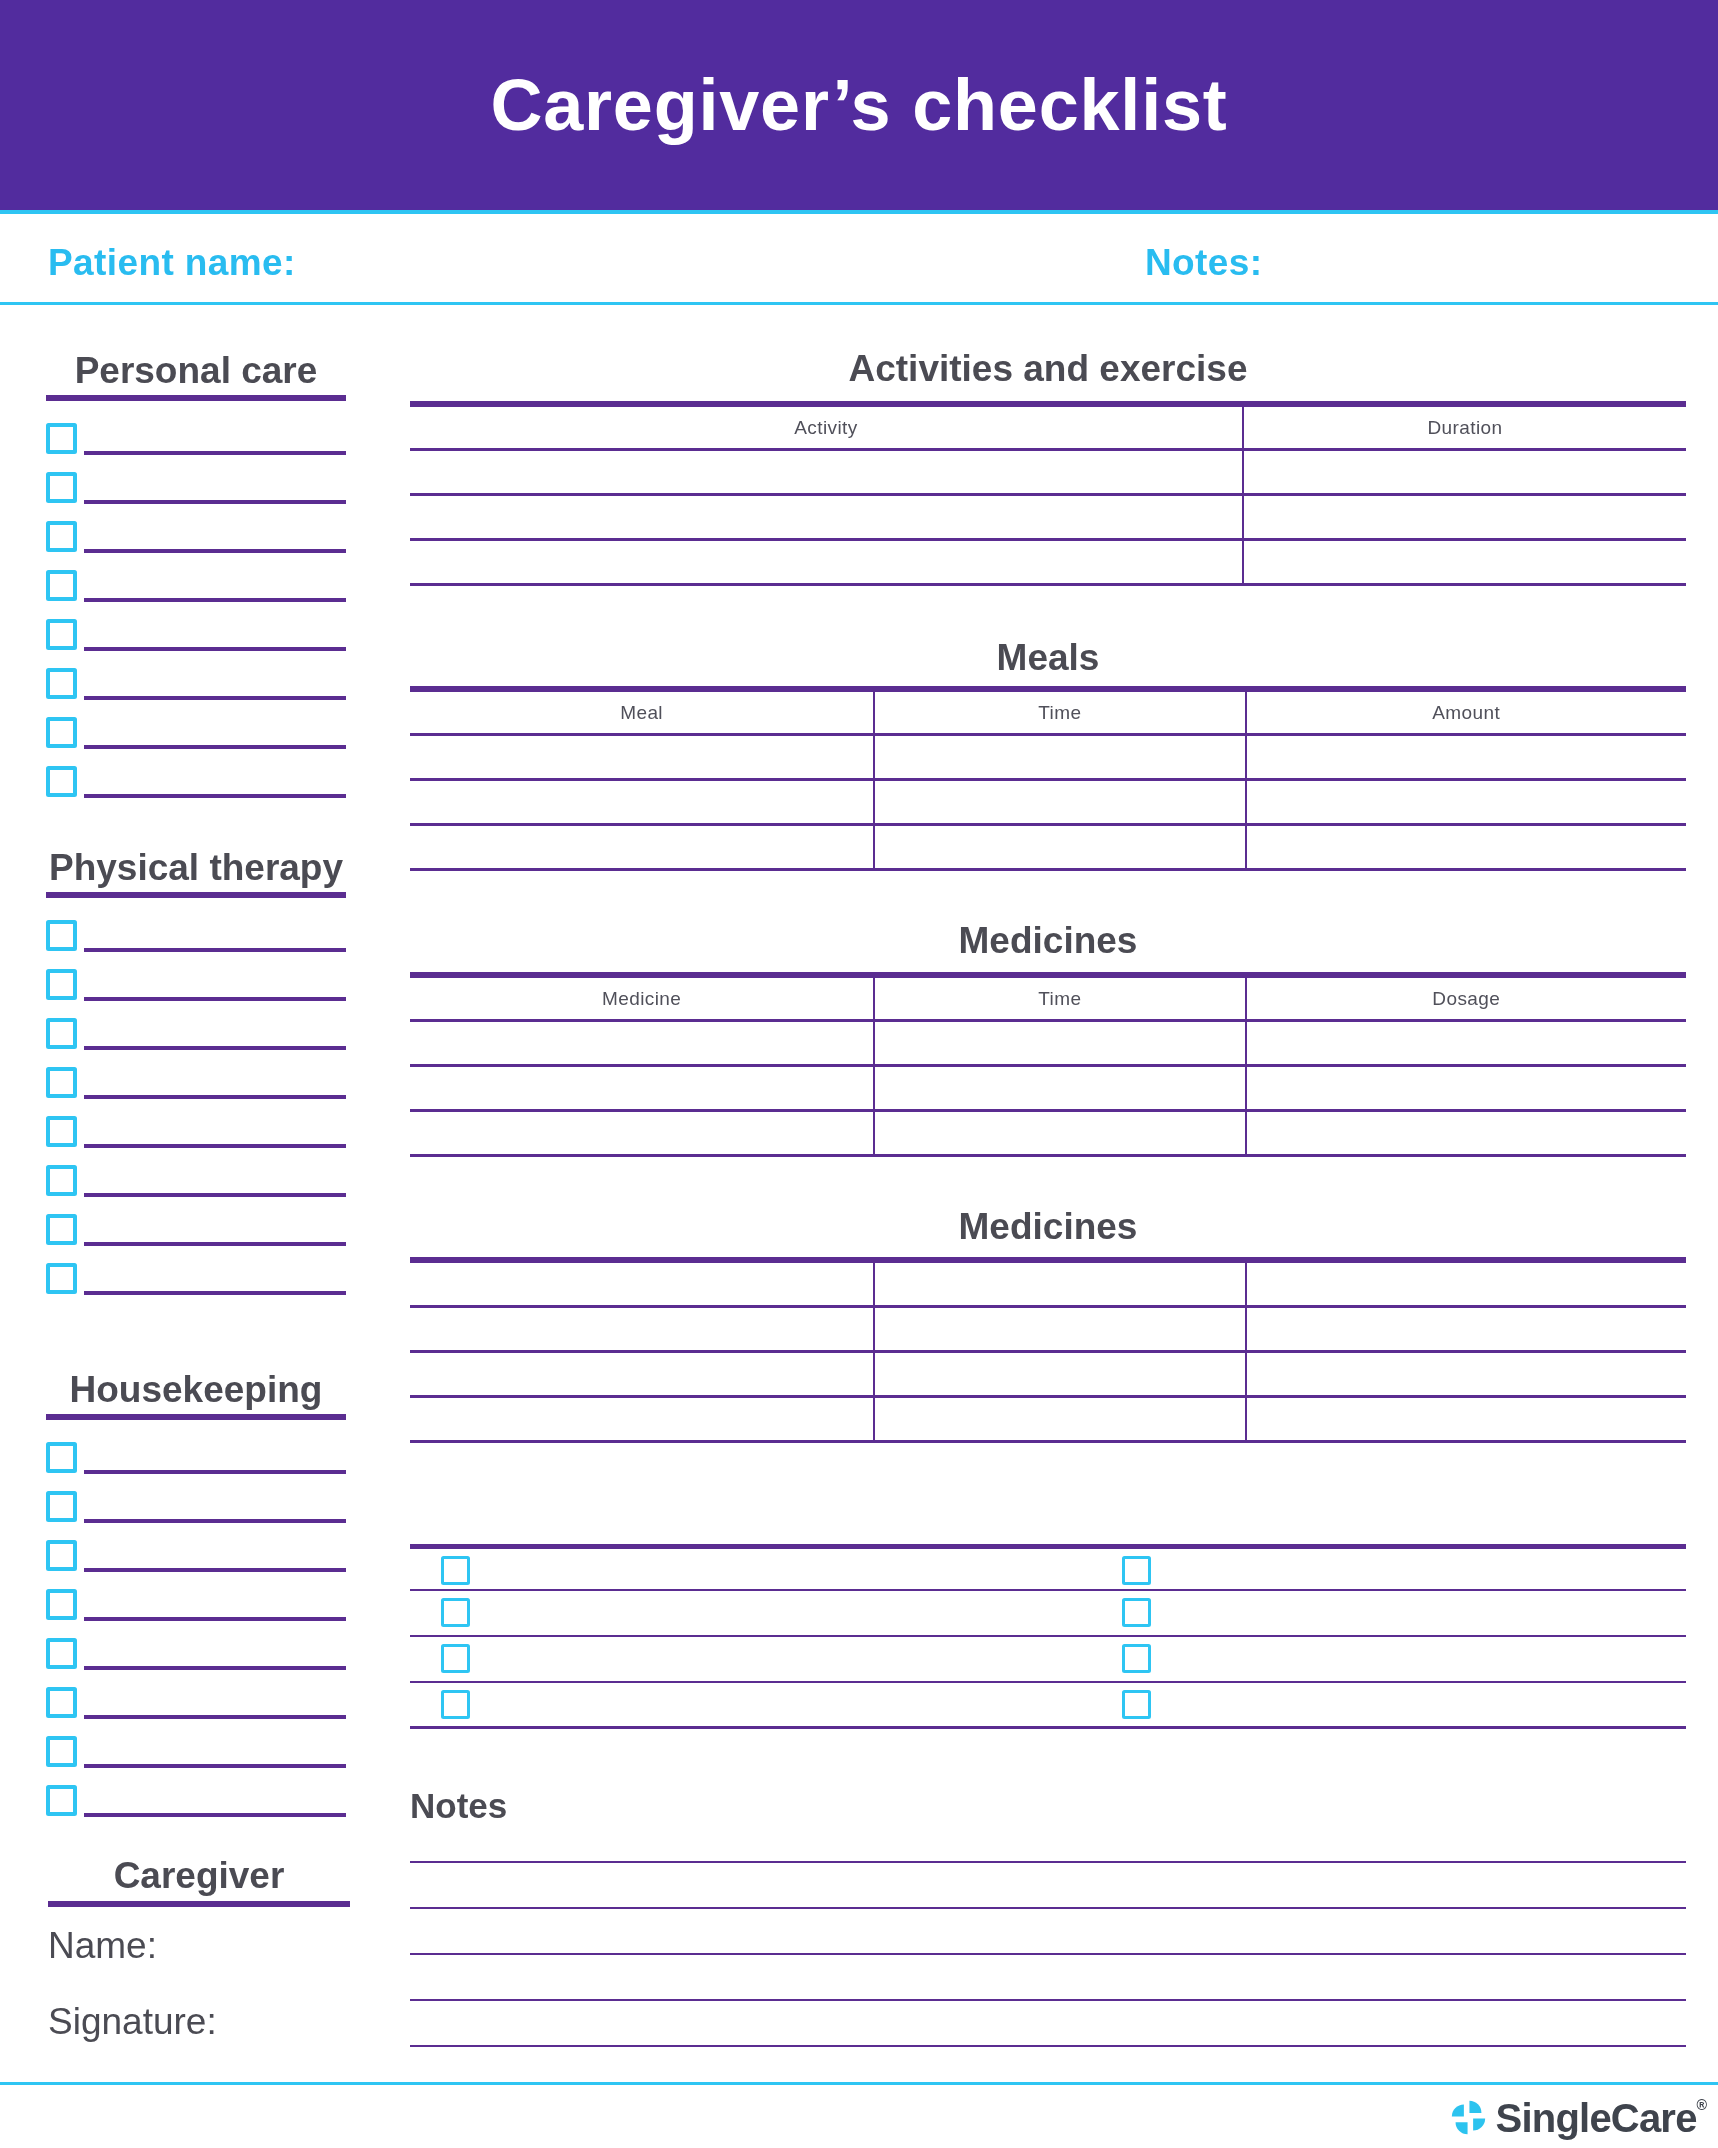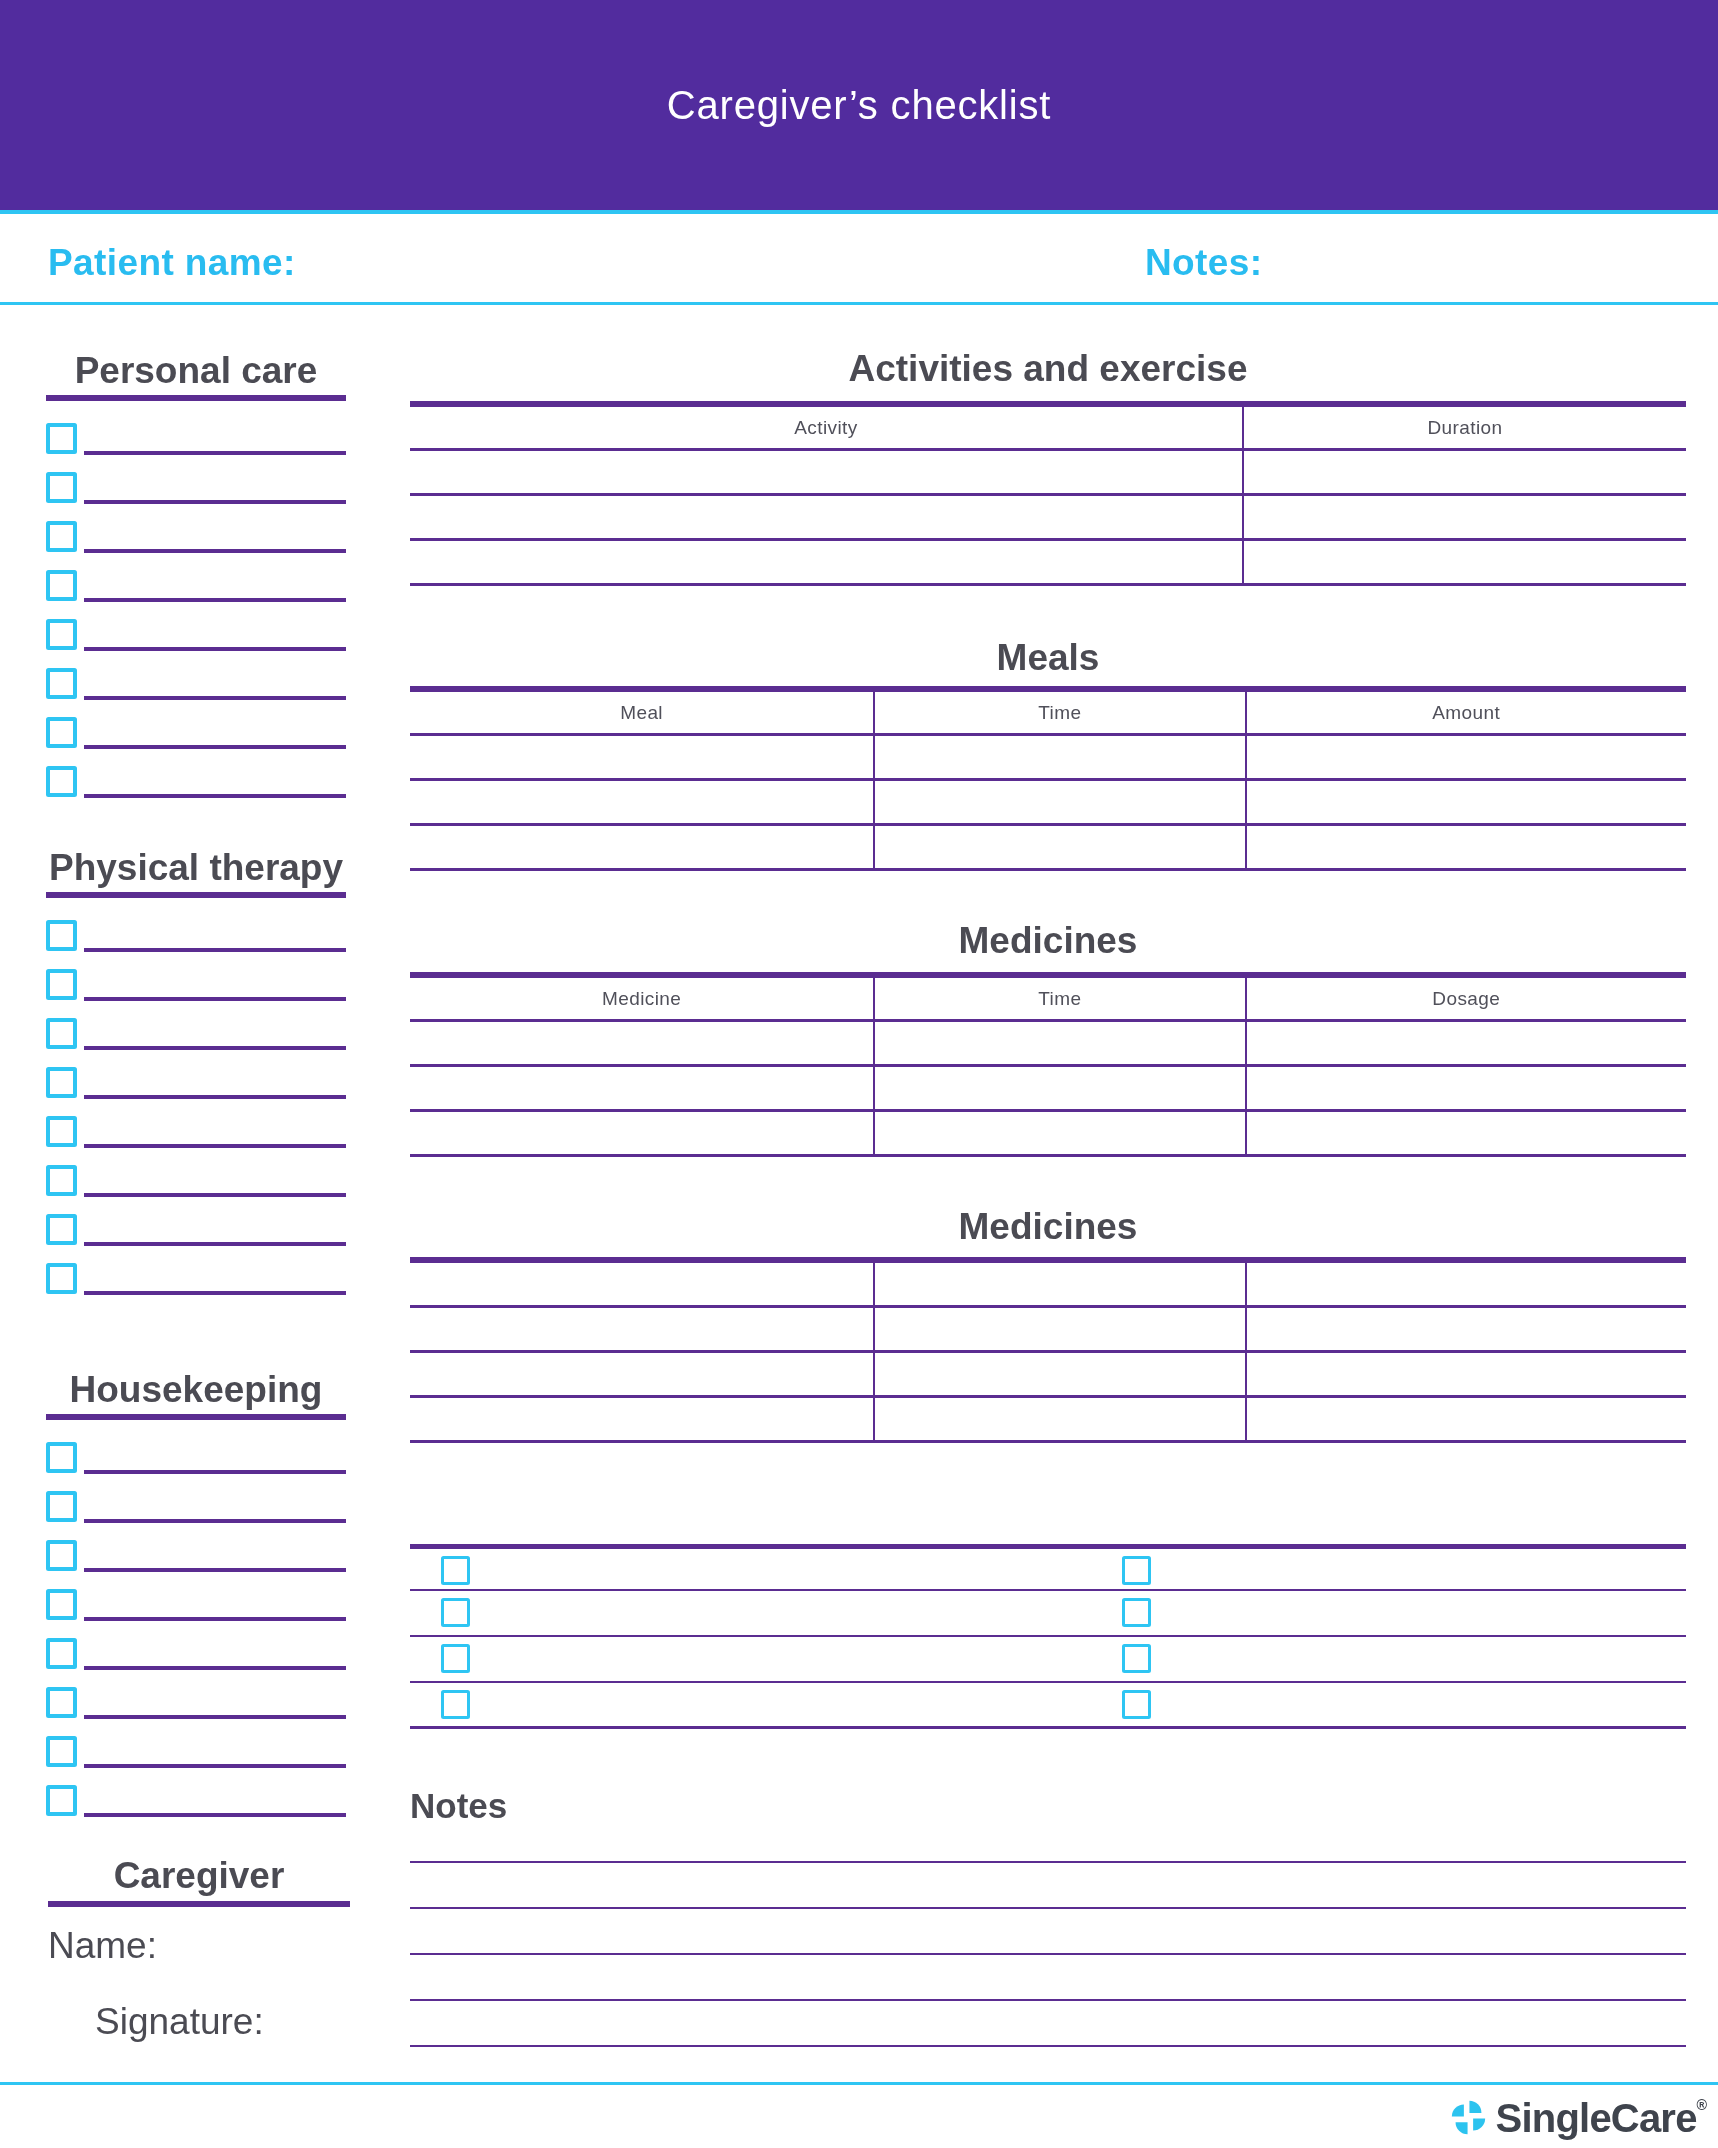--- a/index.html
+++ b/index.html
@@ -11,21 +11,21 @@
     --cell-gray:#50505A;
     --logo-gray:#3F444D;
   }
   *{margin:0;padding:0;box-sizing:border-box;}
   body{background:#e8e8e8;font-family:"Liberation Sans",sans-serif;}
   .page{position:relative;width:1718px;height:2148px;background:#ffffff;overflow:hidden;margin:0 auto;}
 
   
   .banner{position:absolute;top:0;left:0;width:100%;height:214px;background:var(--banner-purple);
           border-bottom:4.2px solid var(--cyan);display:flex;align-items:center;justify-content:center;}
-  .banner h1{color:#fff;font-size:40px;font-weight:normal;letter-spacing:0.8px;}
+  .banner h1{color:#fff;font-size:72px;font-weight:bold;letter-spacing:0.8px;}
 
   
   .patient-row{position:absolute;top:218px;left:0;width:100%;height:87px;border-bottom:3.4px solid var(--cyan);}
   .cyan-label{position:absolute;top:23.5px;font-size:37px;font-weight:bold;color:var(--cyan-text);letter-spacing:0.4px;}
   .patient-label{left:48px;}
   .date-label{left:1145px;}
 
   
   .check-section{position:absolute;left:46px;width:300px;}
   #sec-personal{top:349px;}
@@ -37,21 +37,21 @@
   .check-row{position:relative;height:49px;}
   .cbx{position:absolute;width:31px;height:31px;border:4.2px solid var(--cyan);border-radius:2.5px;background:#fff;}
   .check-row .cbx{left:0;top:0;}
   .fill-line{position:absolute;left:38px;right:0;top:28px;height:3.4px;background:var(--line-purple);}
 
   
   .caregiver{position:absolute;left:48px;top:1856px;width:302px;}
   .cg-title{font-size:37px;font-weight:bold;color:var(--heading-gray);text-align:center;height:40px;line-height:40px;}
   .cg-underline{height:5.9px;background:var(--line-purple);margin-top:5px;}
   .cg-label{font-size:37px;color:var(--heading-gray);margin-top:18.5px;}
-  .cg-label.sig{margin-top:34px;margin-left:47px;}
+  .cg-label.sig{margin-top:34px;}
 
   
   .rcol{position:absolute;left:410px;top:0;width:1276px;height:2148px;}
   .tbl-title{position:absolute;left:0;width:100%;text-align:center;font-size:37px;font-weight:bold;color:var(--heading-gray);}
   .t-activities-title{top:348px;}
   .t-meals-title{top:637px;}
   .t-medicines-title{top:920px;text-align:center;}
   .t-bathroom-title{top:1206px;}
   .t-supplies-title{top:1493px;}
 

